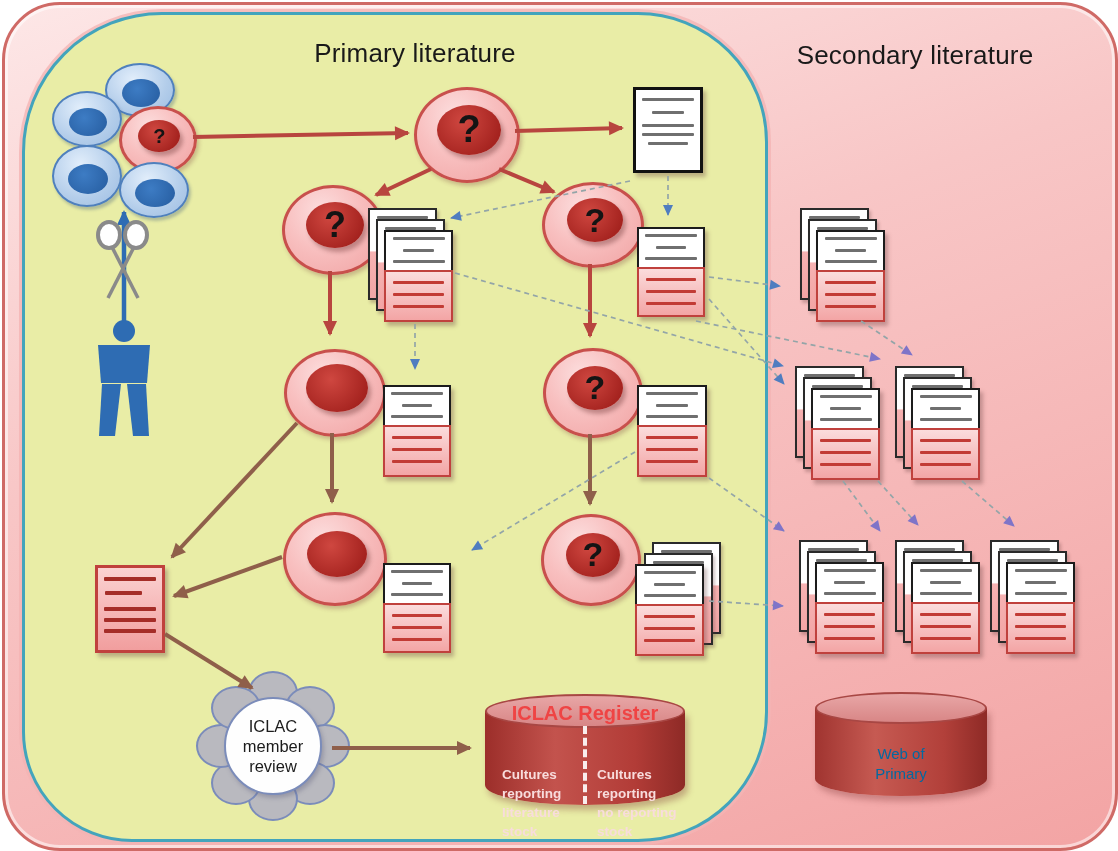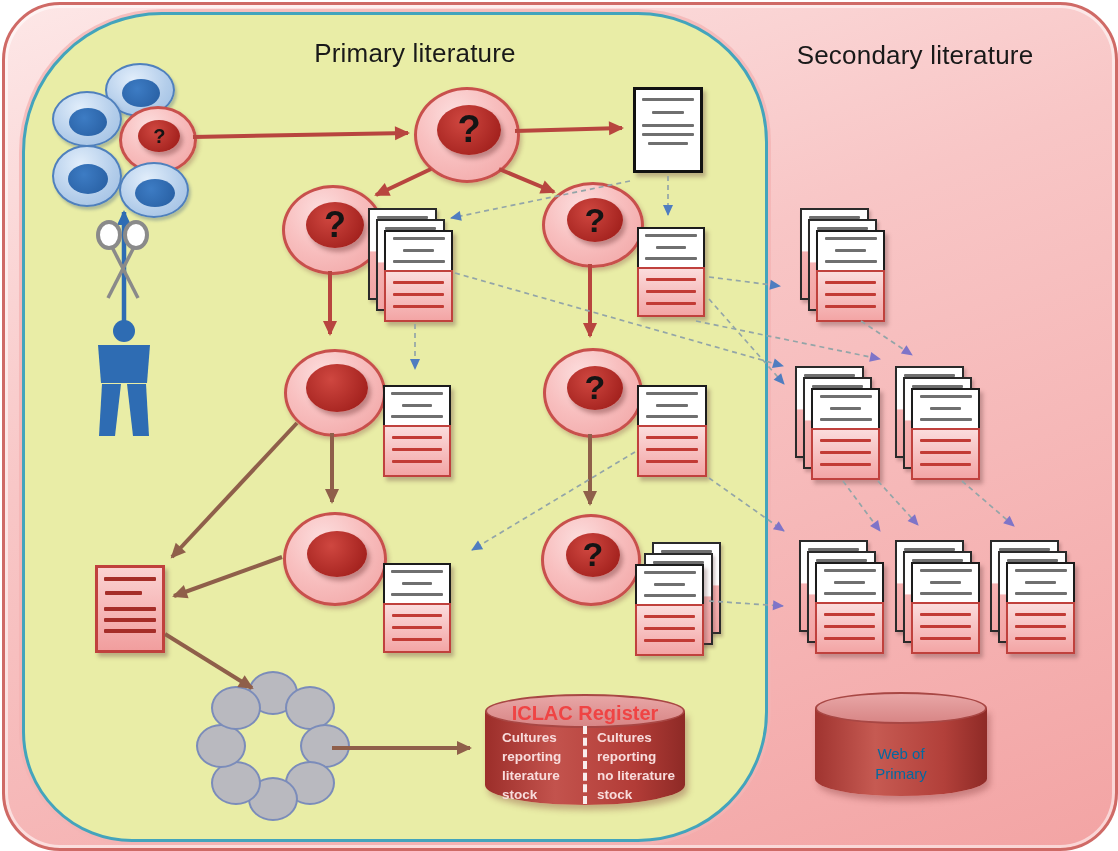--- a/index.html
+++ b/index.html
@@ -47,21 +47,21 @@
   .stack .b1{left:0;top:0;} .stack .b2{left:8px;top:11px;}
   .stack.mirror .b1{left:17px;top:0;} .stack.mirror .b2{left:9px;top:11px;} .stack.mirror .front{left:0;top:22px;}
   
   .cyl-body{position:absolute;box-sizing:border-box;border-radius:0 0 110px 110px / 0 0 22px 22px;
         box-shadow:3px 5px 6px rgba(120,50,50,.35);}
   .cyl-top{position:absolute;box-sizing:border-box;border-radius:50%;
         background:linear-gradient(to bottom,#e8a6a6,#d88686);border:2px solid #a84744;}
   .reg-body{background:linear-gradient(to right,#9c2e2a,#c3534d 35%,#b23c37 75%,#8e2a26);}
   .wos-body{background:linear-gradient(to right,#a03430,#c65a52 35%,#b2403a 75%,#8e2a26);}
   .cyl-title{position:absolute;text-align:center;font-weight:bold;font-size:20px;color:#ef4444;}
-  .cyl-col{position:absolute;font-weight:bold;font-size:13.5px;line-height:19px;color:#f8dcdc;}
+  .cyl-col{position:absolute;font-weight:bold;font-size:13.5px;line-height:19px;color:#f8dcdc;margin-top:37px;}
   .reg-divider{position:absolute;border-left:4px dashed rgba(255,255,255,.9);}
   .wos-label{position:absolute;text-align:center;font-weight:normal;font-size:15px;line-height:20px;color:#0369a1;}
   
   .flower{position:absolute;width:152px;height:152px;}
   .petal{position:absolute;width:46px;height:40px;border-radius:50%;background:#b9b9bf;border:2px solid #7b8cba;}
   .flower-center{position:absolute;left:29px;top:29px;width:94px;height:94px;border-radius:50%;background:#fefefe;
         border:2px solid #7b8cba;display:flex;flex-direction:column;align-items:center;justify-content:center;
         font-size:16.5px;line-height:20px;color:#1c1c1c;box-shadow:2px 3px 4px rgba(90,90,120,.35);}
   svg.overlay{position:absolute;left:0;top:0;z-index:5;pointer-events:none;}
   .icon-svg{position:absolute;z-index:6;}
@@ -356,37 +356,42 @@
 
   <div class="flower" style="left:195px;top:668px;">
     <div class="petal" style="left:53px;top:3px;"></div>
     <div class="petal" style="left:90px;top:18px;"></div>
     <div class="petal" style="left:105px;top:56px;"></div>
     <div class="petal" style="left:90px;top:93px;"></div>
     <div class="petal" style="left:53px;top:109px;"></div>
     <div class="petal" style="left:16px;top:93px;"></div>
     <div class="petal" style="left:1px;top:56px;"></div>
     <div class="petal" style="left:16px;top:18px;"></div>
+    <div class="flower-center">
+      <span>ICLAC</span>
+      <span>member</span>
+      <span>review</span>
+    </div>
   </div>
 
   <div>
     <div class="cyl-body reg-body" style="left:485px;top:711px;width:200px;height:94px;"></div>
     <div class="cyl-top" style="left:485px;top:694px;width:200px;height:34px;"></div>
     <div class="cyl-title" style="left:485px;top:702px;width:200px;">ICLAC Register</div>
     <div class="reg-divider" style="left:583px;top:726px;height:78px;"></div>
     <div class="cyl-col" style="left:502px;top:728px;width:78px;">
       <div>Cultures</div>
       <div>reporting</div>
       <div>literature</div>
       <div>stock</div>
     </div>
     <div class="cyl-col" style="left:597px;top:728px;width:88px;">
       <div>Cultures</div>
       <div>reporting</div>
-      <div>no literature</div>
+      <div>no reporting</div>
       <div>stock</div>
     </div>
   </div>
 
   <div>
     <div class="cyl-body wos-body" style="left:815px;top:708px;width:172px;height:88px;"></div>
     <div class="cyl-top" style="left:815px;top:692px;width:172px;height:32px;"></div>
     <div class="wos-label" style="left:815px;top:744px;width:172px;">
       <div>Web of</div>
       <div>Primary</div>

